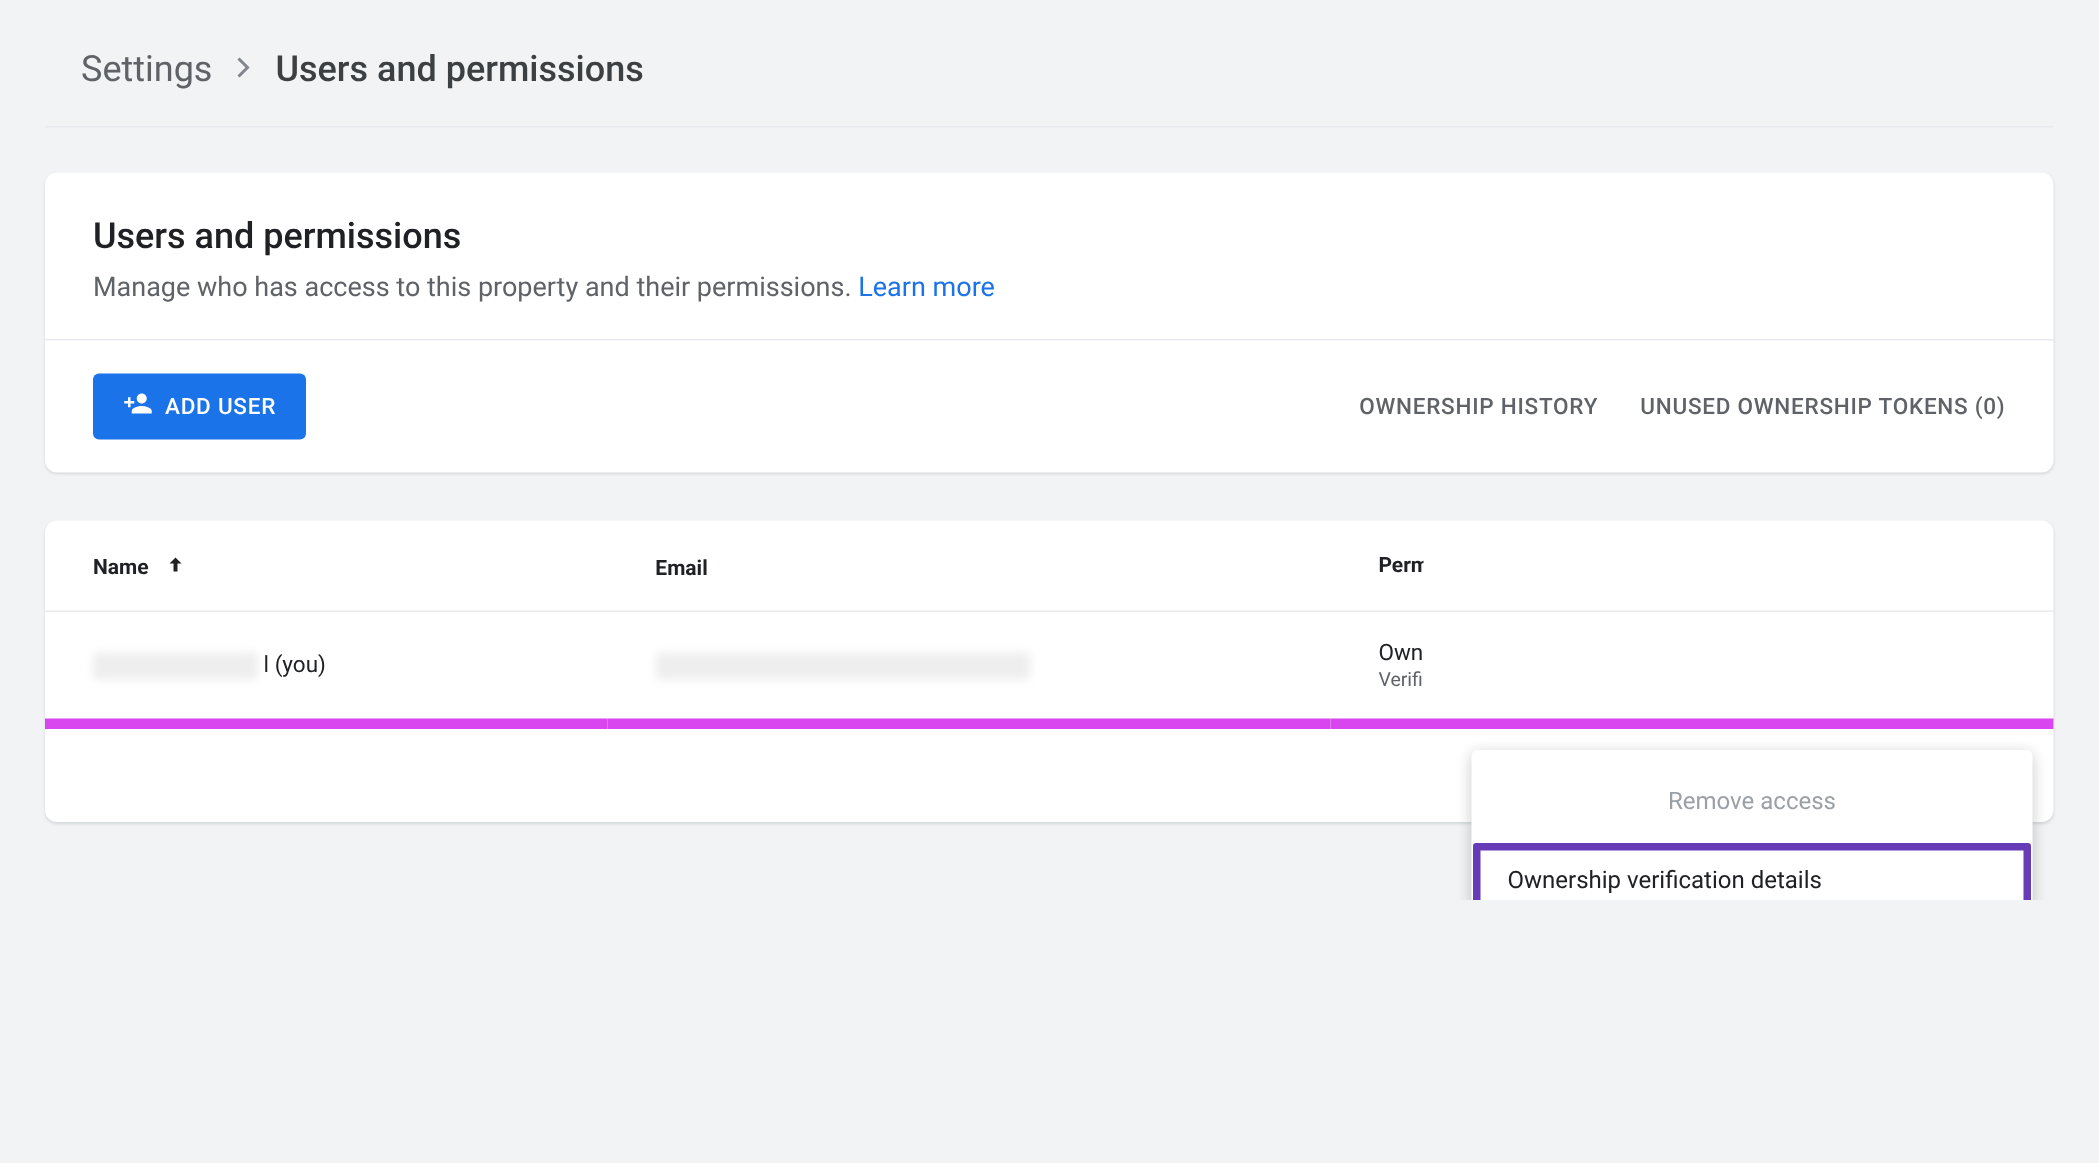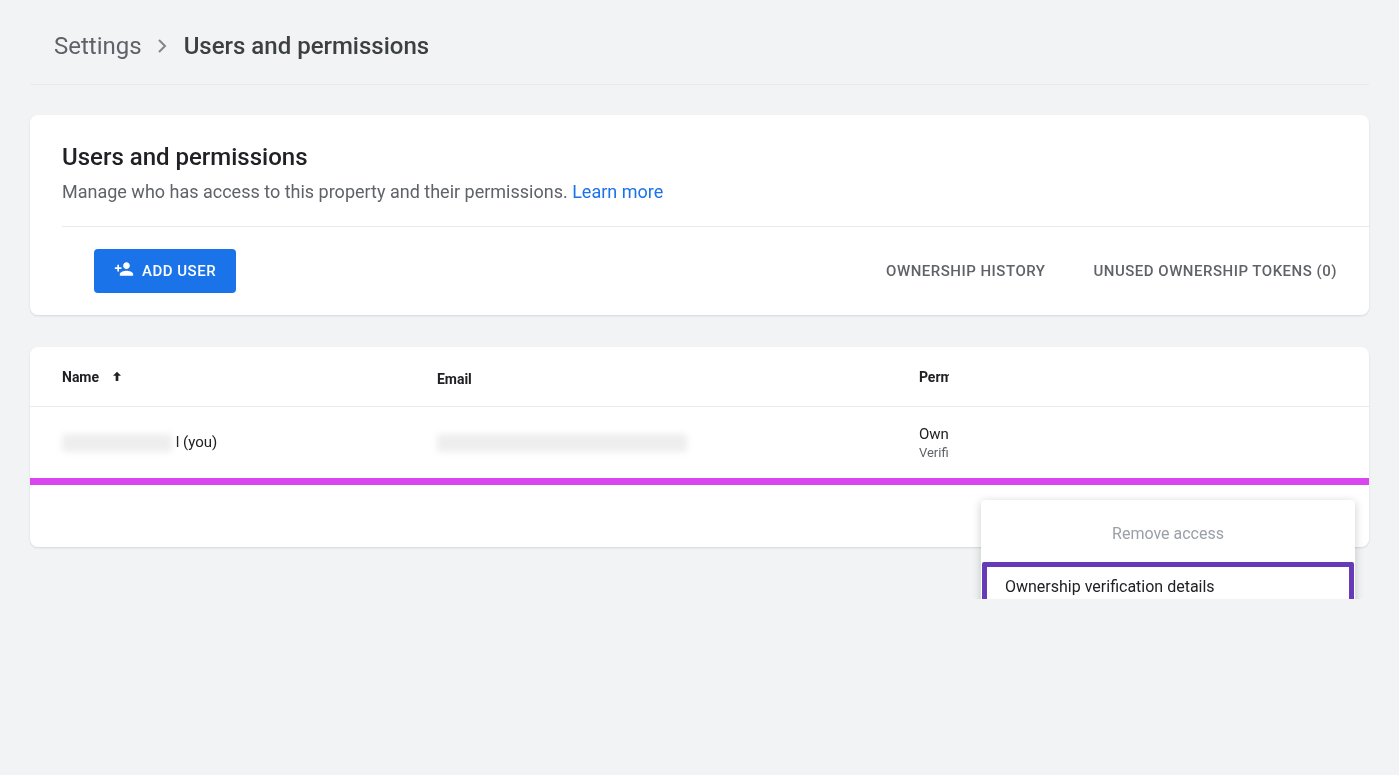--- a/index.html
+++ b/index.html
@@ -61,21 +61,20 @@
     .card-subtitle a {
       color: #1a73e8;
       text-decoration: none;
     }
     .card-actions {
       display: flex;
       align-items: center;
       justify-content: space-between;
       padding: 22px 32px;
       border-top: 1px solid #e8eaed;
-      margin-left: 32px;
     }
     .btn-primary {
       display: inline-flex;
       align-items: center;
       gap: 8px;
       background: #1a73e8;
       color: #fff;
       border: none;
       border-radius: 4px;
       padding: 10px 20px;
@@ -85,21 +84,21 @@
       cursor: pointer;
       font-family: inherit;
     }
     .btn-primary svg {
       width: 20px;
       height: 20px;
       fill: #fff;
     }
     .action-links {
       display: flex;
-      gap: 48px;
+      gap: 28px;
     }
     .action-link {
       color: #5f6368;
       font-size: 15px;
       font-weight: 500;
       letter-spacing: 0.5px;
       cursor: pointer;
     }
     .users-card-header {
       display: flex;

